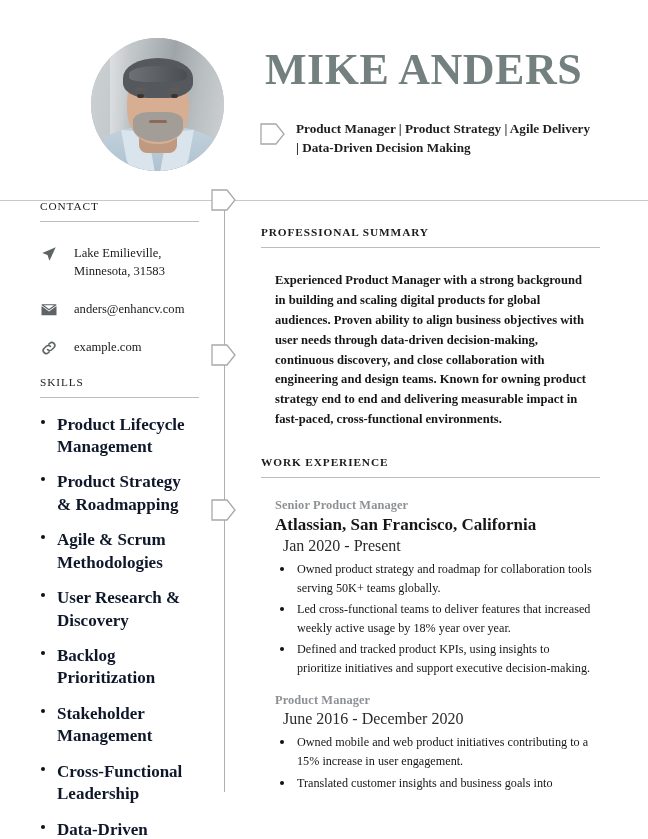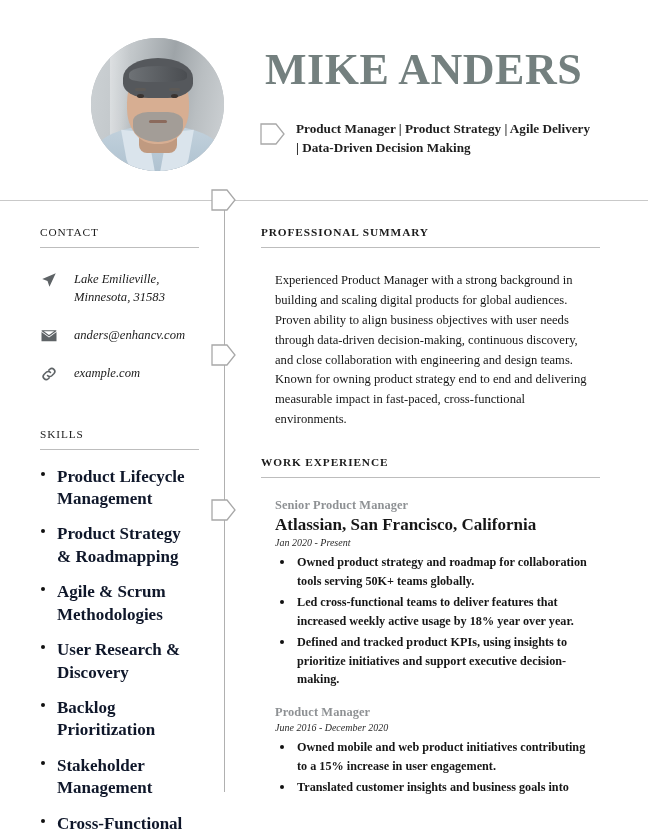--- a/index.html
+++ b/index.html
@@ -117,23 +117,23 @@
   .left { position:absolute; left:0; top:200px; width:223px; }
   .right{ position:absolute; left:225px; top:200px; width:423px; }
 
   .sec-head{
     font-size:11.3px; letter-spacing:.9px; color:#1b1b1b;
     font-weight:400; text-transform:uppercase;
   }
   .sec-rule{ height:1px; background:#bdbdbd; margin-top:9px; }
 
   .left .sec-wrap{ padding:0 24px 0 40px; }
-  .left .sec-head{ padding-top:26px; }
-
-  .contact-list{ margin-top:22px;font-style:italic; }
+  .left .sec-head{ }
+
+  .contact-list{ margin-top:22px; }
   .contact-item{
     display:flex; align-items:flex-start; gap:16px;
     margin-bottom:19px;
   }
   .c-ico{ flex:0 0 auto; width:18px; height:18px; color:#5e6366; margin-top:1px; }
   .c-ico svg{ display:block; }
   .c-txt{ font-size:12.6px; line-height:1.45; color:#1a1a1a; }
 
   .skills-list{ margin-top:16px; list-style:none; }
   .skill-li{
@@ -144,39 +144,39 @@
     content:""; position:absolute; left:1px; top:6px;
     width:4px; height:4px; border-radius:50%; background:#111;
   }
 
   
   .right .sec-wrap{ padding:0 48px 0 36px; }
   .right .sec-head{ padding-top:26px;font-weight:bold; }
 
   .summary{
     margin-top:23px; padding-left:14px;
-    font-size:12.6px; line-height:1.58; font-weight:400; color:#161616;
+    font-size:12.6px; line-height:1.58; font-weight:700; color:#161616;
     max-width:330px;
   }
 
   .jobs{ margin-top:20px; padding-left:14px; }
   .job{ margin-bottom:16px; }
   .job-title{
     font-size:12.4px; font-weight:700; color:#8e9194; letter-spacing:.1px;
   }
   .job-company{
     font-size:17px; font-weight:700; color:#161616; margin-top:2px;
   }
   .job-dates{
-    font-size:10px; font-style:italic; color:#2a2a2a; margin-top:2px;
+    font-size:16px; color:#2a2a2a; margin-top:2px;margin-left:8px;
   }
   .job-bullets{ list-style:none; margin-top:5px; }
   .job-bullets li{
     position:relative; padding-left:22px; margin-bottom:3px;
-    font-size:12.2px; font-weight:700; line-height:1.52; color:#161616;
+    font-size:12.2px; font-weight:400; line-height:1.52; color:#161616;
     max-width:320px;
   }
   .job-bullets li:before{
     content:""; position:absolute; left:5px; top:7px;
     width:4px; height:4px; border-radius:50%; background:#111;
   }
 </style>
 </head>
 <body>
 

